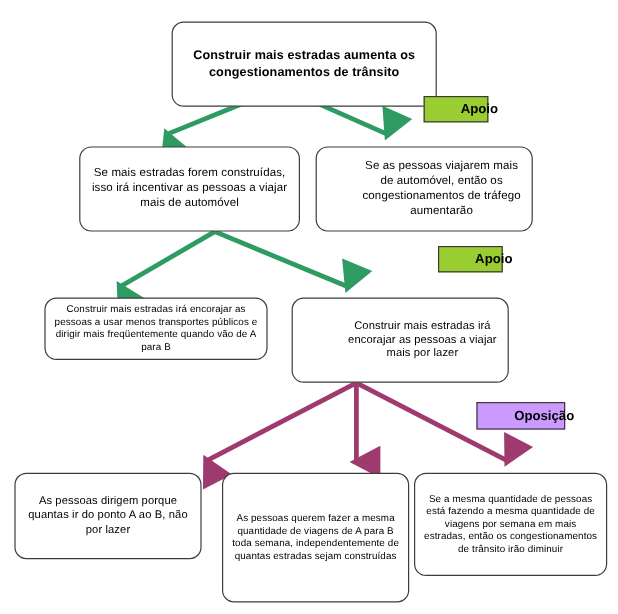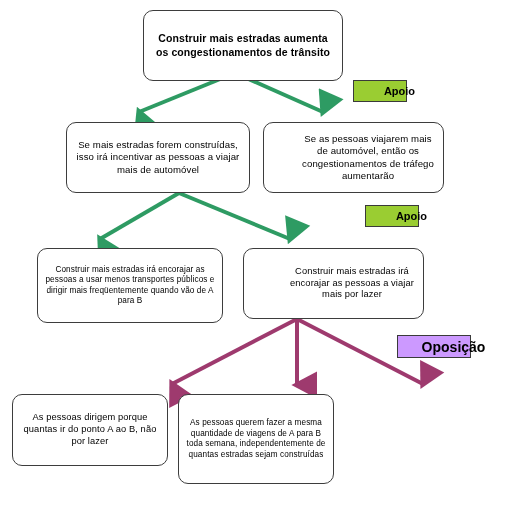--- a/index.html
+++ b/index.html
@@ -40,34 +40,34 @@
     padding: 4px 7px;
     z-index: 3;
   }
   .node-text {
     display: block;
     font-family: "Liberation Sans", sans-serif;
     color: #000000;
     line-height: 1.28;
     letter-spacing: 0.1px;
   }
-  .n-root { left: 143px; top: 10px; width: 200px; height: 71px; }
+  .n-root { left: 143px; top: 18px; width: 221px; height: 71px; }
   .n-root .node-text { font-size: 10.5px; font-weight: bold; }
 
   .n-r2a { left: 60px; top: 122px; width: 184px; height: 71px; margin-left: 6px; }
   .n-r2b { left: 263px; top: 122px; width: 181px; height: 71px; padding-left: 36px; }
   .n-r2a .node-text, .n-r2b .node-text { font-size: 9.6px; }
 
-  .n-r3a { left: 37px; top: 248px; width: 186px; height: 75px; }
+  .n-r3a { left: 37px; top: 248px; width: 186px; height: 52px; }
   .n-r3b { left: 243px; top: 248px; width: 181px; height: 71px; padding-left: 44px; }
   .n-r3a .node-text { font-size: 8.2px; }
   .n-r3b .node-text { font-size: 9.3px; }
 
   .n-r4a { left: 12px; top: 394px; width: 156px; height: 72px; }
-  .n-r4b { left: 178px; top: 394px; width: 156px; height: 90px; }
+  .n-r4b { left: 185px; top: 394px; width: 156px; height: 108px; }
   .n-r4c { left: 345px; top: 394px; width: 161px; height: 86px; }
   .n-r4a .node-text { font-size: 9.3px; }
   .n-r4b .node-text { font-size: 8.2px; }
   .n-r4c .node-text { font-size: 8.2px; }
 
   .badge {
     position: absolute;
     box-sizing: border-box;
     border: 1px solid #3a3a3a;
     display: flex;
@@ -78,21 +78,21 @@
     z-index: 4;
     font-family: "Liberation Sans", sans-serif;
     padding-left: 39px;
   }
   .badge-support {
     background: #9ACD32;
     font-size: 11px;
   }
   .badge-oppose {
     background: #CC99FF;
-    font-size: 14px;
+    font-size: 11px;
   }
   .b-sup1 { left: 353px; top: 80px; width: 54px; height: 22px; }
   .b-sup2 { left: 365px; top: 205px; width: 54px; height: 22px; }
   .b-opp1 { left: 397px; top: 335px; width: 74px; height: 23px; }
 </style>
 </head>
 <body>
 
 <div id="canvas">
 
@@ -152,20 +152,23 @@
   </div>
 
   <div class="node n-r4a">
     <span class="node-text">As pessoas dirigem porque quantas ir do ponto A ao B, não por lazer</span>
   </div>
 
   <div class="node n-r4b">
     <span class="node-text">As pessoas querem fazer a mesma quantidade de viagens de A para B toda semana, independentemente de quantas estradas sejam construídas</span>
   </div>
 
+  <div class="node n-r4c">
+    <span class="node-text">Se a mesma quantidade de pessoas está fazendo a mesma quantidade de viagens por semana em mais estradas, então os congestionamentos de trânsito irão diminuir</span>
+  </div>
 
   <div class="badge badge-support b-sup1" style="background: rgb(154, 205, 50);">
     <span>Apoio</span>
   </div>
 
   <div class="badge badge-support b-sup2" style="background: rgb(154, 205, 50);">
     <span>Apoio</span>
   </div>
 
   <div class="badge badge-oppose b-opp1" style="background: rgb(204, 153, 255);">

